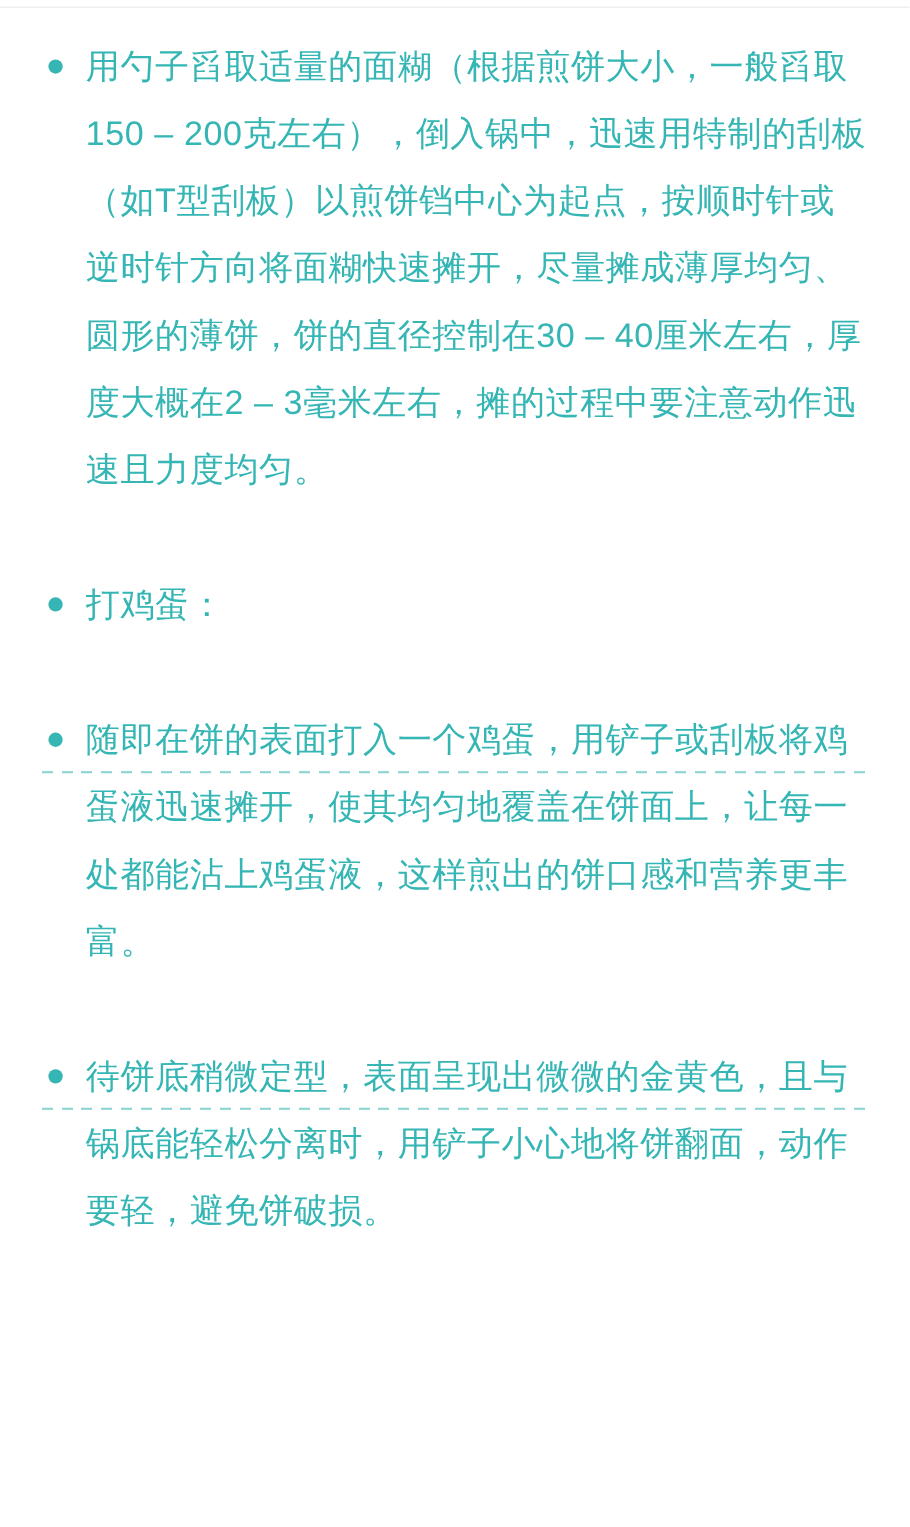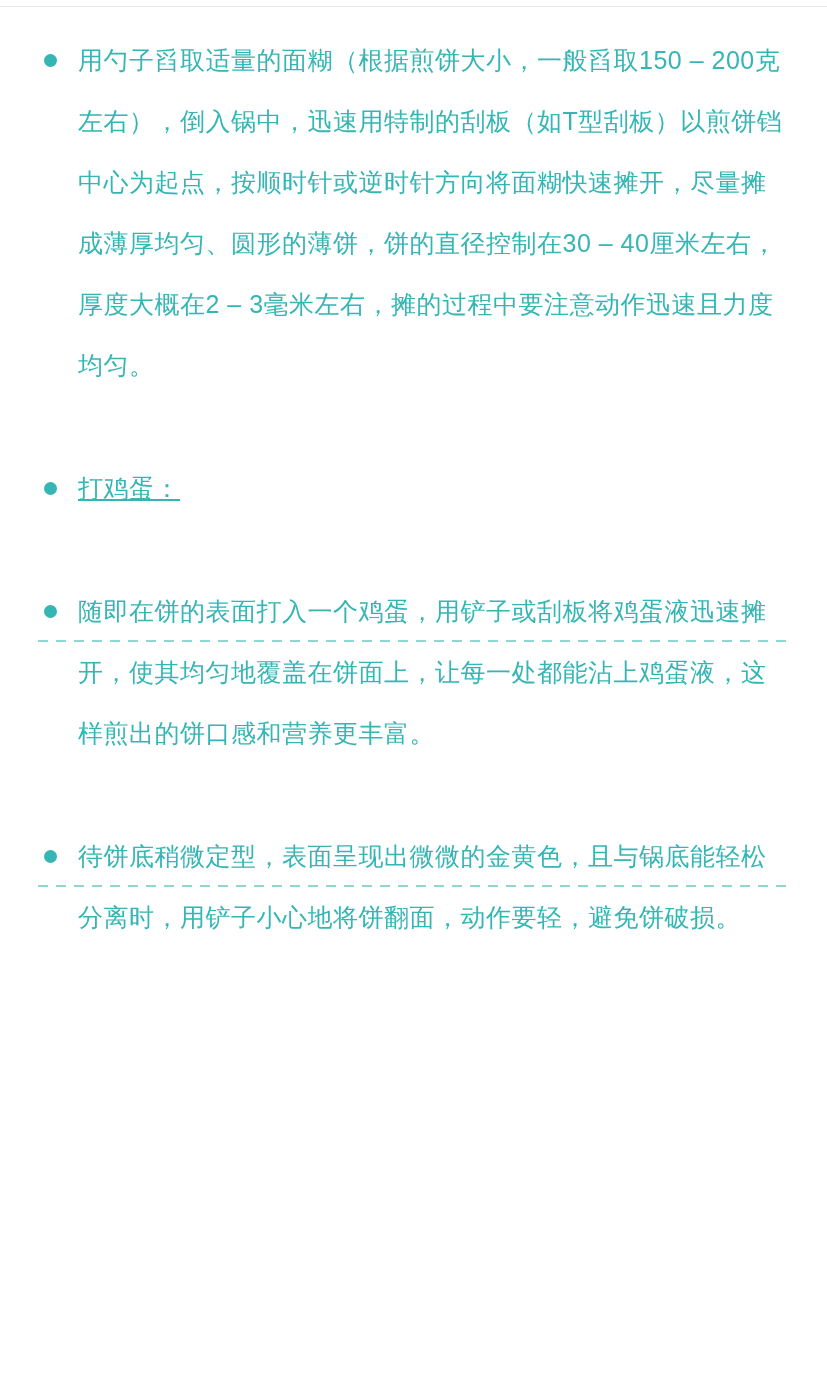--- a/index.html
+++ b/index.html
@@ -31,21 +31,21 @@
   .block {
     position: relative;
     margin: 0 0 62px 0;
   }
   .block:last-child {
     margin-bottom: 0;
   }
   .para {
     position: relative;
     color: #35b6b4;
-    font-size: 25px;
+    font-size: 31px;
     line-height: 61px;
     letter-spacing: 0.5px;
     font-weight: 500;
     text-indent: 0;
     word-break: break-word;
     padding-left: 40px;
   }
   .bullet {
     position: absolute;
     left: 6px;
@@ -74,21 +74,20 @@
       to right,
       #8fd6d3 0px,
       #8fd6d3 10px,
       rgba(255,255,255,0) 10px,
       rgba(255,255,255,0) 18px
     );
     background-size: 100% 2px;
     background-repeat: repeat-x;
     background-position: 0 56px;
     padding-bottom: 2px;
-    text-decoration: underline;
   }
 </style>
 </head>
 <body>
 
 <div class="page">
   <div class="top-rule"></div>
 
   <div class="block">
     <div class="para">

